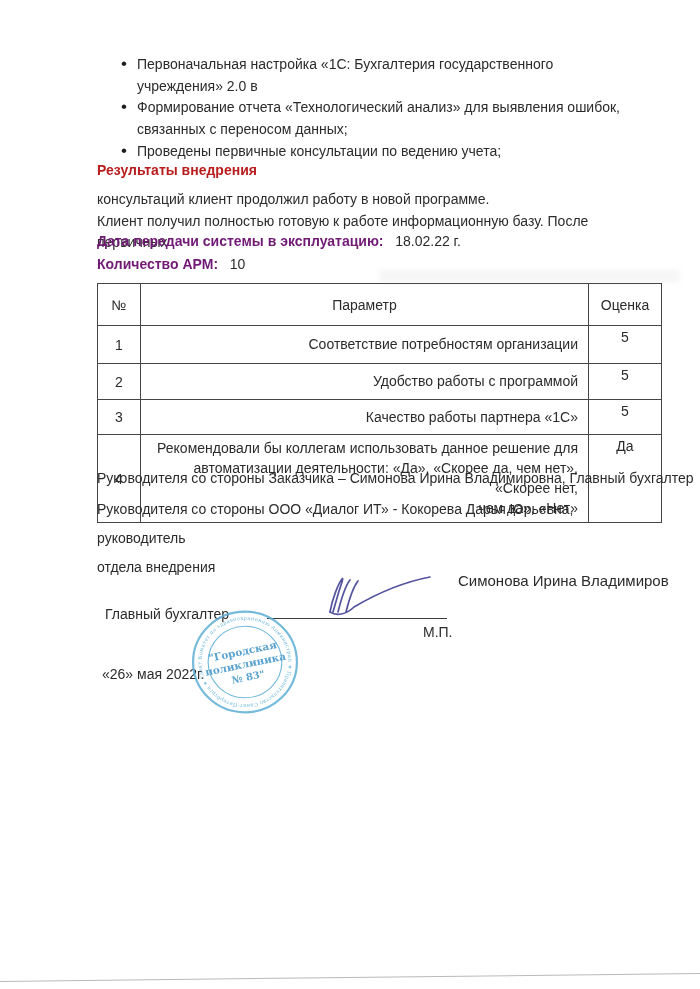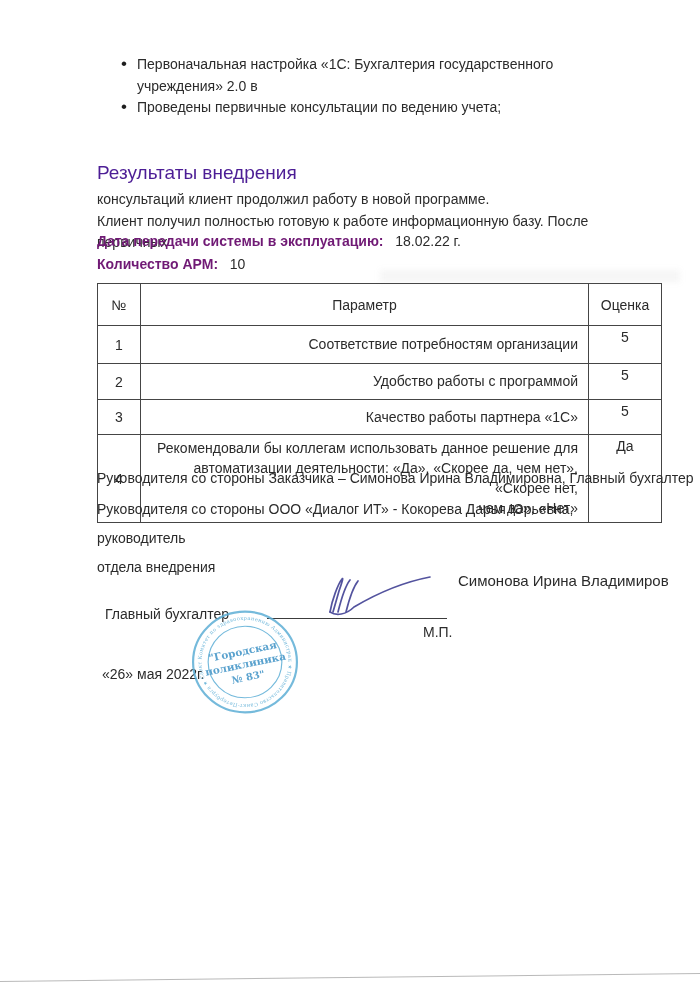--- a/index.html
+++ b/index.html
@@ -14,21 +14,21 @@
     font-size:14px;
   }
   .abs{position:absolute;}
   .line{display:block;}
 
   
   .bullets{left:97px;top:54px;width:545px;list-style:none;margin:0;padding:0;}
   .bullets li{position:relative;padding-left:40px;line-height:21.7px;}
   .bullets li::before{content:"\2022";position:absolute;left:24px;top:-1px;font-size:17px;color:#1e1e1e;}
 
-  .heading{left:97px;top:162px;font-weight:normal;font-size:19px;color:#4c1d95;}
+  .heading{left:97px;top:162px;font-weight:bold;font-size:14px;color:#b91c1c;}
   .para{left:97px;top:189px;width:560px;line-height:21.7px;}
   .kv{white-space:nowrap;}
   .kv .lbl{font-weight:bold;color:#701a75;}
   .kv-date{left:97px;top:233px;}
   .kv-arm{left:97px;top:256px;}
 
   
   table.survey{
     position:absolute;left:97px;top:283px;width:564px;
     border-collapse:collapse;table-layout:fixed;
@@ -59,20 +59,24 @@
   .scanline{left:-3px;top:981px;width:706px;height:0;border-top:1.9px solid rgba(128,128,128,.55);transform:rotate(-0.65deg);transform-origin:left center;}
 </style>
 </head>
 <body>
 
 <div class="page">
 
   <ul class="bullets abs">
     <li>
       <span class="line">Первоначальная настройка «1С: Бухгалтерия государственного учреждения» 2.0 в</span>
+    </li>
+    <li>
+      <span class="line">Формирование отчета «Технологический анализ» для выявления ошибок,</span>
+      <span class="line">связанных с переносом данных;</span>
     </li>
     <li>
       <span class="line">Проведены первичные консультации по ведению учета;</span>
     </li>
   </ul>
 
   <div class="heading abs">Результаты внедрения</div>
 
   <div class="para abs">
     <span class="line">консультаций клиент продолжил работу в новой программе.</span>

